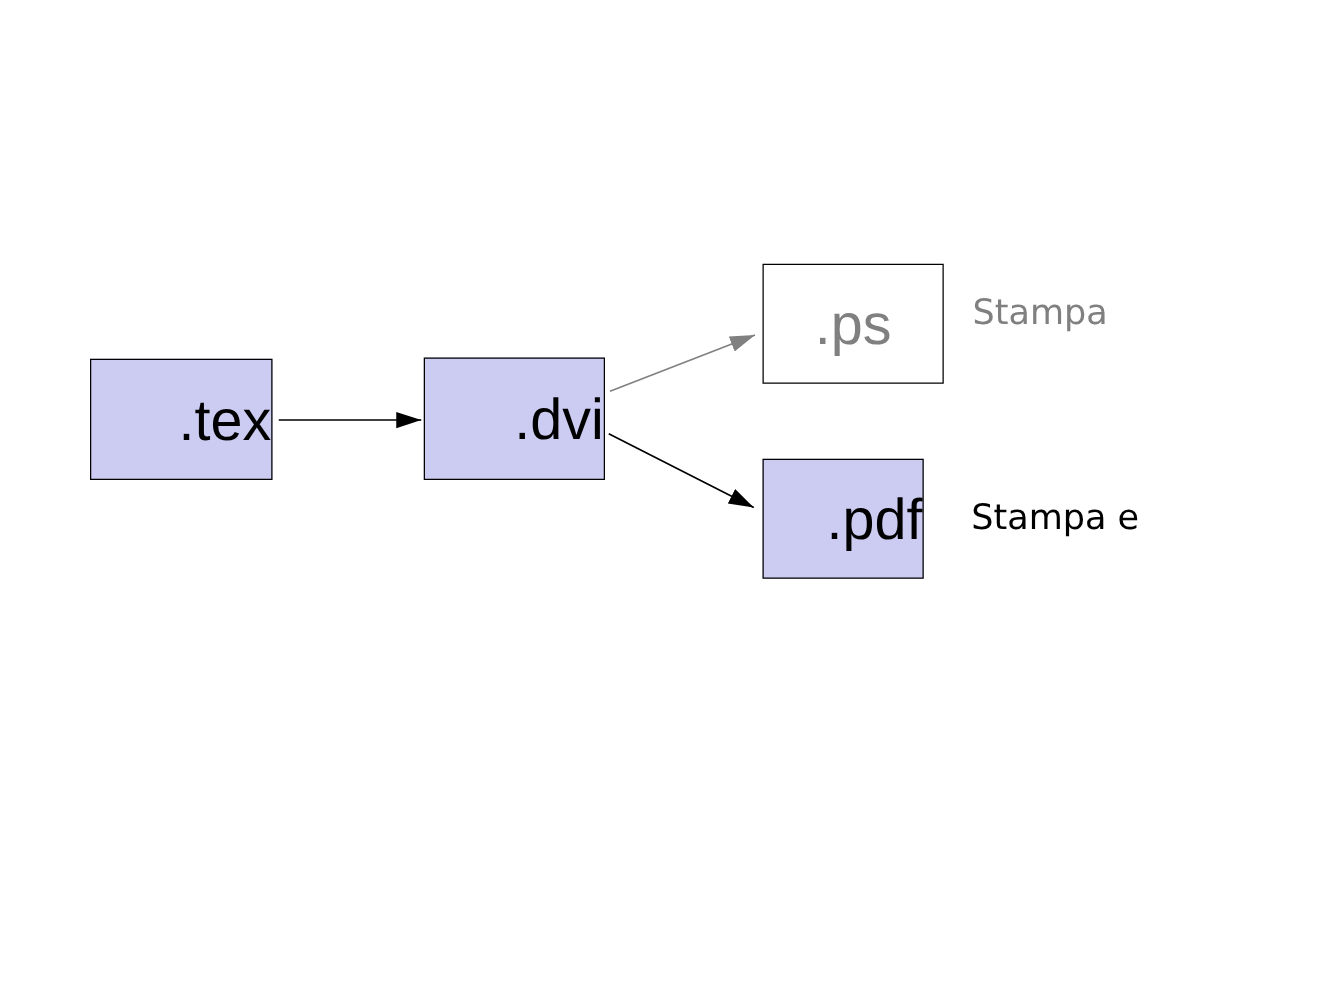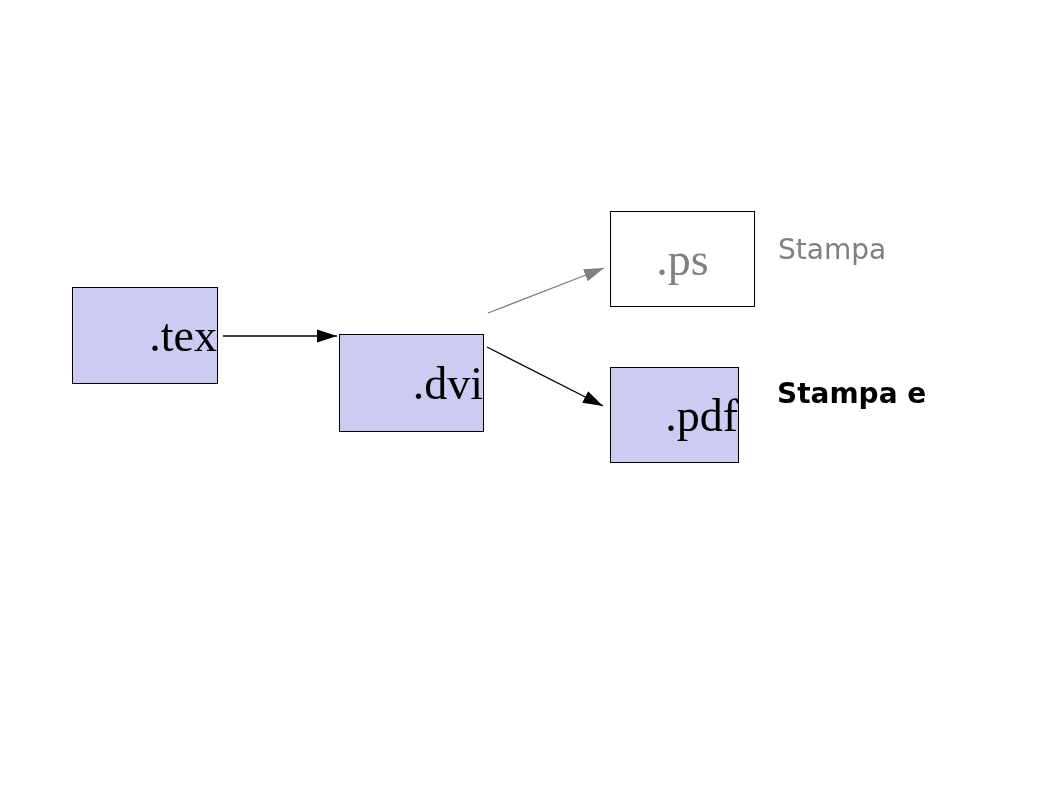--- a/index.html
+++ b/index.html
@@ -21,44 +21,44 @@
     top: 0;
     pointer-events: none;
   }
   .node {
     position: absolute;
     box-sizing: border-box;
     display: flex;
     align-items: center;
     justify-content: center;
     border: 1.5px solid var(--node-border, #000000);
-    font-family: Liberation Serif, serif;
+    font-family: Liberation Sans, sans-serif;
     font-size: 46px;
     color: var(--text-black, #000000);
     letter-spacing: 0;
     white-space: nowrap;
   }
   .node.filled { background: var(--node-fill, #ccccf2); justify-content: flex-end; }
   .node.plain  { background: #ffffff; color: var(--muted-gray, #808080); }
 
   #node-tex { left: 72px;  top: 287px; width: 146px; height: 97px; }
-  #node-dvi { left: 339px; top: 286px; width: 145px; height: 98px; margin-top: 48px; }
+  #node-dvi { left: 339px; top: 286px; width: 145px; height: 98px; }
   #node-ps  { left: 610px; top: 211px; width: 145px; height: 96px; }
   #node-pdf { left: 610px; top: 367px; width: 129px; height: 96px; }
 
   .annotation {
     position: absolute;
     font-size: 28px;
     line-height: 44px;
     color: var(--text-black, #000000);
     white-space: nowrap;
   }
   .annotation.gray { color: var(--muted-gray, #808080); }
   #ann-ps  { left: 778px; top: 228px; }
-  #ann-pdf { left: 777px; top: 372px; font-weight: bold; }
+  #ann-pdf { left: 777px; top: 392px; }
 </style>
 </head>
 <body>
 
 <div class="canvas">
 
   <svg class="arrows" width="1058" height="794" viewBox="0 0 1058 794">
     <defs>
       <marker id="ah-black" markerUnits="userSpaceOnUse" markerWidth="22" markerHeight="16" refX="20" refY="8" orient="auto">
         <polygon points="0,1.5 20,8 0,14.5" fill="#000000"></polygon>

